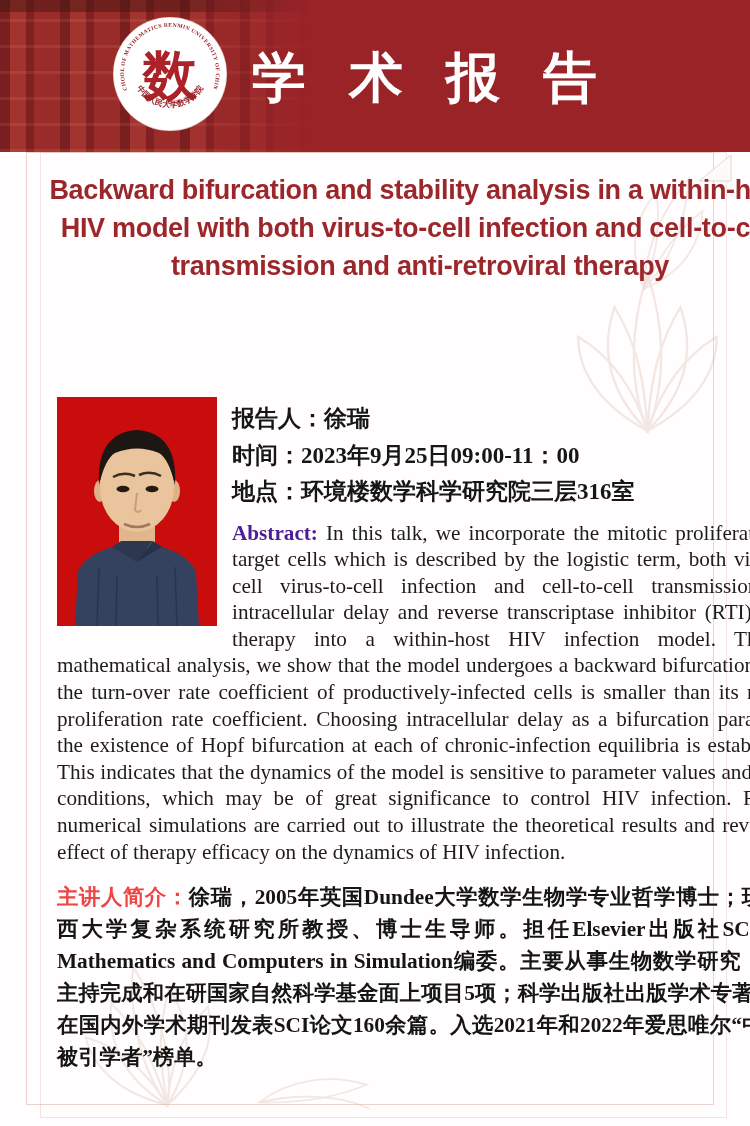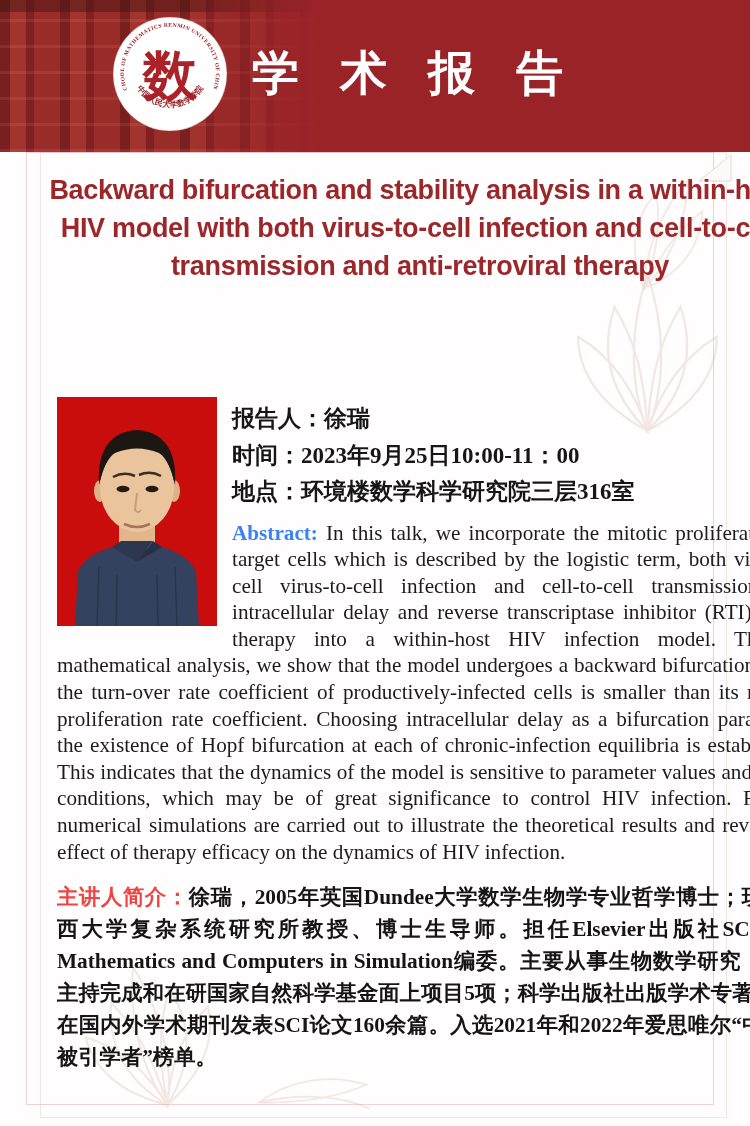--- a/index.html
+++ b/index.html
@@ -11,21 +11,21 @@
   .building{position:absolute;left:0;top:0;width:330px;height:100%;
     background:
       linear-gradient(90deg, rgba(154,35,40,0) 55%, #9a2328 96%),
       linear-gradient(180deg, rgba(60,20,15,.45) 0 12px, rgba(0,0,0,0) 12px),
       repeating-linear-gradient(0deg, rgba(255,190,150,.10) 0 3px, rgba(0,0,0,0) 3px 26px),
       repeating-linear-gradient(90deg, rgba(70,25,18,.38) 0 10px, rgba(190,110,70,.22) 10px 26px, rgba(70,25,18,.30) 26px 34px, rgba(150,80,50,.18) 34px 60px);
   }
   .seal{position:absolute;left:110px;top:14px;width:120px;height:120px;}
   .header-title{position:absolute;left:252px;top:42px;color:#ffffff;
     font-family:"Liberation Sans","DejaVu Sans",sans-serif;font-weight:700;
-    font-size:47px;letter-spacing:14px;white-space:nowrap;}
+    font-size:54px;letter-spacing:14px;white-space:nowrap;}
 
   
   .frame-a{position:absolute;left:26px;top:152px;right:36px;bottom:21px;border:1px solid rgba(214,160,152,.45);}
   .frame-b{position:absolute;left:40px;top:152px;right:23px;bottom:8px;border:1px solid rgba(214,160,152,.28);}
   .fold{position:absolute;left:693px;top:153px;}
   .flower{position:absolute;opacity:.6;}
   .f1{left:565px;top:235px;width:165px;height:210px;}
   .f2{left:600px;top:150px;width:140px;height:150px;transform:rotate(22deg);}
   .f3{left:55px;top:935px;width:185px;height:180px;transform:rotate(-14deg);}
   .f4{left:250px;top:1035px;width:130px;height:85px;transform:rotate(8deg);}
@@ -33,21 +33,21 @@
   
   .talk-title{position:absolute;left:45px;right:50px;top:171px;text-align:center;
     color:#9b272b;font-family:"Liberation Sans","DejaVu Sans",sans-serif;
     font-weight:700;font-size:27px;line-height:38px;letter-spacing:-0.3px;}
 
   
   .main{position:absolute;left:57px;right:47px;top:283px;}
   .photo{float:left;width:160px;height:229px;margin:0 15px 10px 0;}
   .info{padding-top:4px;font-weight:700;font-size:23px;line-height:36.5px;color:#161616;}
   .abstract{margin:9px 0 0;font-size:21.2px;line-height:26.6px;text-align:justify;color:#1c1c1c;}
-  .abstract-label{color:#3b82f6;font-weight:700;}
+  .abstract-label{color:#4c1d95;font-weight:700;}
   .bio{margin:16px 0 0;font-size:21.3px;line-height:32px;font-weight:700;text-align:justify;color:#151515;}
   .bio-label{color:#ef4444;}
 
   .z{position:relative;z-index:2;}
 </style>
 </head>
 <body>
 
 <div class="poster">
 
@@ -139,21 +139,21 @@
         <path d="M104,79 q-11,-6 -22,-1" stroke="#3a2d22" stroke-width="2.5" fill="none"></path>
         <ellipse cx="66" cy="92" rx="6.5" ry="3.2" fill="#241a12"></ellipse>
         <ellipse cx="95" cy="92" rx="6.5" ry="3.2" fill="#241a12"></ellipse>
         <path d="M80,96 L78,113 q3,4 6,0" stroke="#c79e77" stroke-width="2" fill="none"></path>
         <path d="M67,127 q13,6 26,0" stroke="#a4765c" stroke-width="2.5" fill="none"></path>
       </svg>
     </div>
 
     <div class="info">
       <div><span>报告人：</span><span>徐瑞</span></div>
-      <div><span>时间：</span><span>2023年9月25日10:00-11：00</span></div>
+      <div><span>时间：</span><span>2023年9月25日09:00-11：00</span></div>
       <div><span>地点：</span><span>环境楼数学科学研究院三层316室</span></div>
     </div>
 
     <p class="abstract"><span class="abstract-label">Abstract:</span> <span>In this talk, we incorporate the mitotic proliferation of target cells which is described by the logistic term, both virus-to-cell virus-to-cell infection and cell-to-cell transmission, the intracellular delay and reverse transcriptase inhibitor (RTI)-based therapy into a within-host HIV infection model. Through mathematical analysis, we show that the model undergoes a backward bifurcation when the turn-over rate coefficient of productively-infected cells is smaller than its mitotic proliferation rate coefficient. Choosing intracellular delay as a bifurcation parameter, the existence of Hopf bifurcation at each of chronic-infection equilibria is established. This indicates that the dynamics of the model is sensitive to parameter values and initial conditions, which may be of great significance to control HIV infection. Finally, numerical simulations are carried out to illustrate the theoretical results and reveal the effect of therapy efficacy on the dynamics of HIV infection.</span></p>
 
     <p class="bio"><span class="bio-label">主讲人简介：</span><span>徐瑞，2005年英国Dundee大学数学生物学专业哲学博士；现任山西大学复杂系统研究所教授、博士生导师。担任Elsevier出版社SCI期刊Mathematics and Computers in Simulation编委。主要从事生物数学研究，先后主持完成和在研国家自然科学基金面上项目5项；科学出版社出版学术专著5部；在国内外学术期刊发表SCI论文160余篇。入选2021年和2022年爱思唯尔“中国高被引学者”榜单。</span></p>
   </div>
 
 </div>
 

